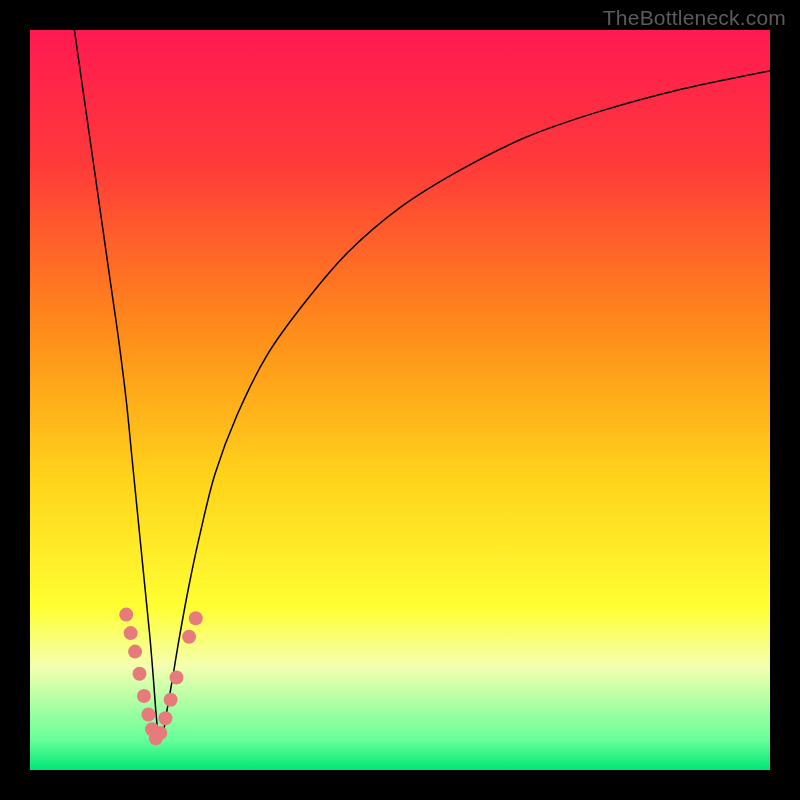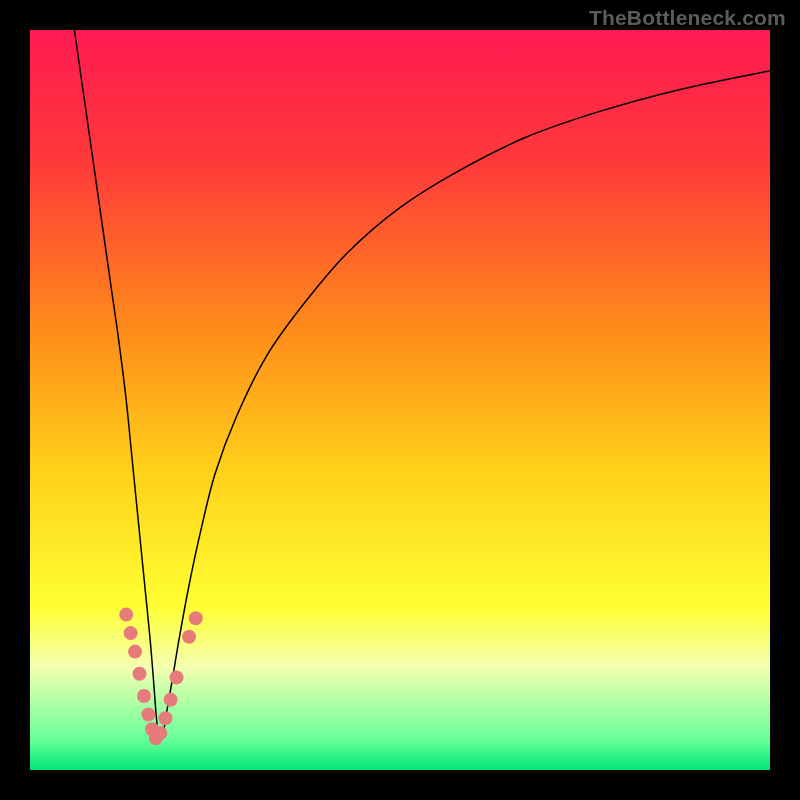--- a/index.html
+++ b/index.html
@@ -28,21 +28,21 @@
   .gradient {
     position: absolute;
     top: 0; left: 0; right: 0; bottom: 0;
   }
   .watermark {
     position: absolute;
     top: 6px;
     right: 14px;
     color: #5c5c5c;
     font-size: 21px;
-    font-weight: 700;
+    font-weight: 400;
     letter-spacing: 0.2px;
   }
   svg.curve {
     position: absolute;
     top: 0; left: 0;
     width: 740px; height: 740px;
   }
 </style>
 </head>
 <body>

